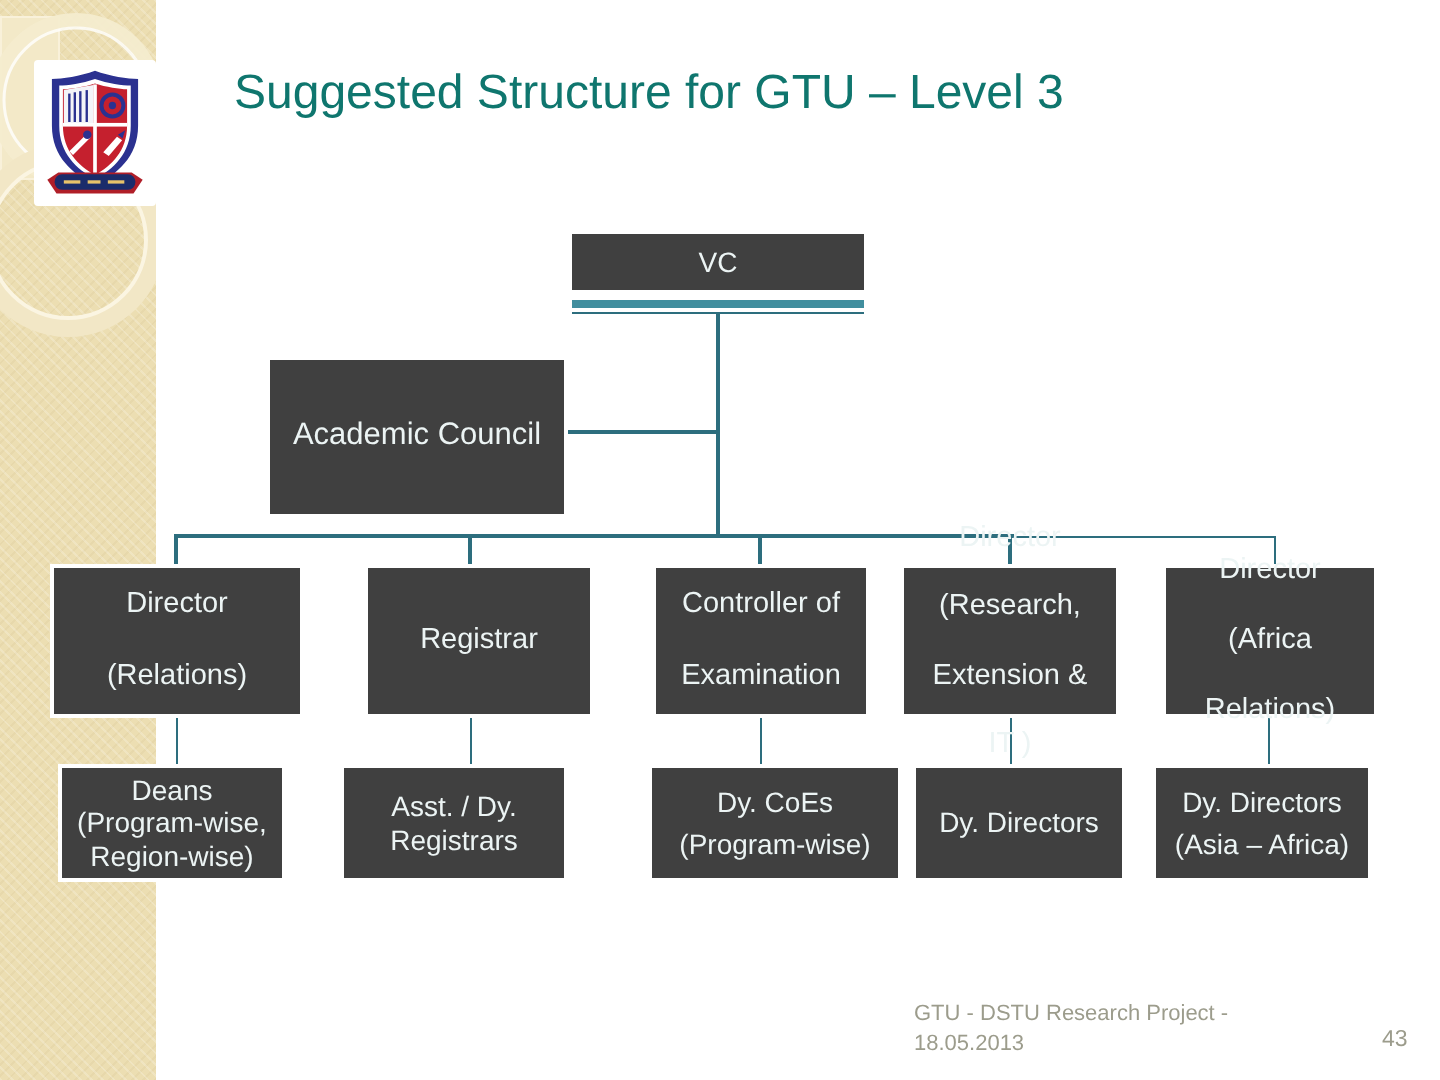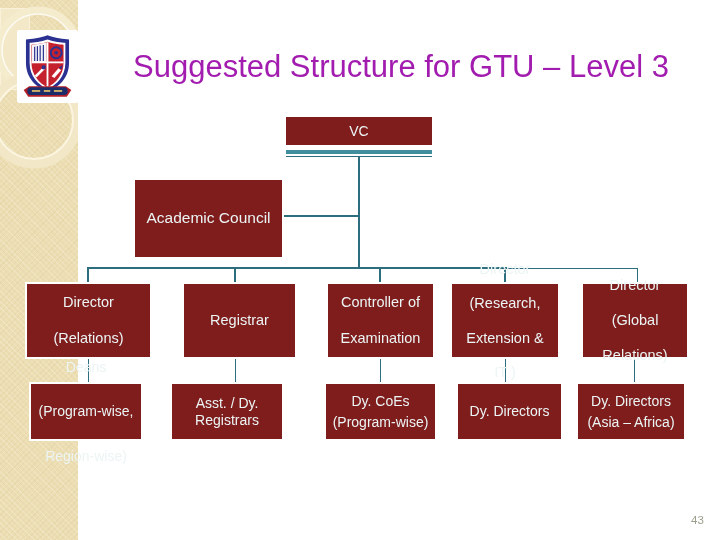--- a/index.html
+++ b/index.html
@@ -19,26 +19,26 @@
   .accent-square{
     position:absolute;left:0;top:8px;width:30px;height:82px;
     background:#F3E9C8;border:1px solid #F9F1DA;box-sizing:border-box;
   }
   .logo-card{
     position:absolute;left:17px;top:30px;width:61px;height:73px;
     background:#ffffff;border-radius:2px;display:flex;align-items:center;justify-content:center;
   }
   
   .title{
-    position:absolute;left:117px;top:33px;margin:16px;
-    font-size:31px;font-weight:400;color:#a21caf;white-space:nowrap;letter-spacing:0;
+    position:absolute;left:117px;top:33px;margin:0;
+    font-size:24px;font-weight:400;color:#0f766e;white-space:nowrap;letter-spacing:0;
   }
   
   .box{
-    position:absolute;background:#7f1d1d;color:#ECF4F4;
+    position:absolute;background:#404040;color:#ECF4F4;
     display:flex;flex-direction:column;align-items:center;justify-content:center;
     text-align:center;font-size:14.5px;line-height:1.18;
     box-shadow:0 0 0 2px #ffffff;box-sizing:border-box;
   }
   .box .ln{display:block;}
   .box.gap2 .ln{margin:2.5px 0;}
   .vc-box{left:286px;top:117px;width:146px;height:28px;font-size:14px;}
   .u-thick{position:absolute;left:286px;top:150px;width:146px;height:4px;background:#418E9E;}
   .u-thin{position:absolute;left:286px;top:156px;width:146px;height:1px;background:#2D6E7E;}
   .ac-box{left:135px;top:180px;width:147px;height:77px;font-size:15.5px;}
@@ -52,23 +52,23 @@
   .d5{left:637px;width:1px;}
   .drop-b{top:356px;height:30px;width:1px;}
   .e1{left:88px;} .e2{left:235px;} .e3{left:380px;} .e4{left:505px;} .e5{left:634px;}
   .r1{top:284px;height:73px;gap:18px;}
   .r1a{left:27px;width:123px;}
   .r1b{left:184px;width:111px;}
   .r1c{left:328px;width:105px;}
   .r1d{left:452px;width:106px;line-height:1.12;}
   .r1e{left:583px;width:104px;}
   .r2{top:384px;height:55px;font-size:14px;line-height:1.15;}
-  .r2a{left:31px;width:110px;gap:28px;}
+  .r2a{left:31px;width:110px;}
   .r2b{left:172px;width:110px;}
-  .r2c{left:326px;width:109px;}
+  .r2c{left:326px;width:123px;}
   .r2d{left:458px;width:103px;}
   .r2e{left:578px;width:106px;}
   
   .footer{
     position:absolute;left:457px;top:500px;width:230px;
     font-size:11px;line-height:14.5px;color:#9C9C8C;
   }
   .page-num{
     position:absolute;left:691px;top:514px;
     font-size:11.5px;color:#9C9C8C;
@@ -159,21 +159,21 @@
       <span class="ln">Examination</span>
     </div>
     <div class="box r1 r1d">
       <span class="ln">Director</span>
       <span class="ln">(Research,</span>
       <span class="ln">Extension &amp;</span>
       <span class="ln">IT )</span>
     </div>
     <div class="box r1 r1e">
       <span class="ln">Director</span>
-      <span class="ln">(Global</span>
+      <span class="ln">(Africa</span>
       <span class="ln">Relations)</span>
     </div>
 
     <div class="box r2 r2a">
       <span class="ln">Deans</span>
       <span class="ln">(Program-wise,</span>
       <span class="ln">Region-wise)</span>
     </div>
     <div class="box r2 r2b">
       <span class="ln">Asst. / Dy.</span>
@@ -186,15 +186,19 @@
     <div class="box r2 r2d">
       <span class="ln">Dy. Directors</span>
     </div>
     <div class="box r2 r2e gap2">
       <span class="ln">Dy. Directors</span>
       <span class="ln">(Asia – Africa)</span>
     </div>
 
   </div>
 
+  <div class="footer">
+    <div>GTU - DSTU Research Project -</div>
+    <div>18.05.2013</div>
+  </div>
   <div class="page-num">43</div>
 
 </div>
 
 </body></html>

